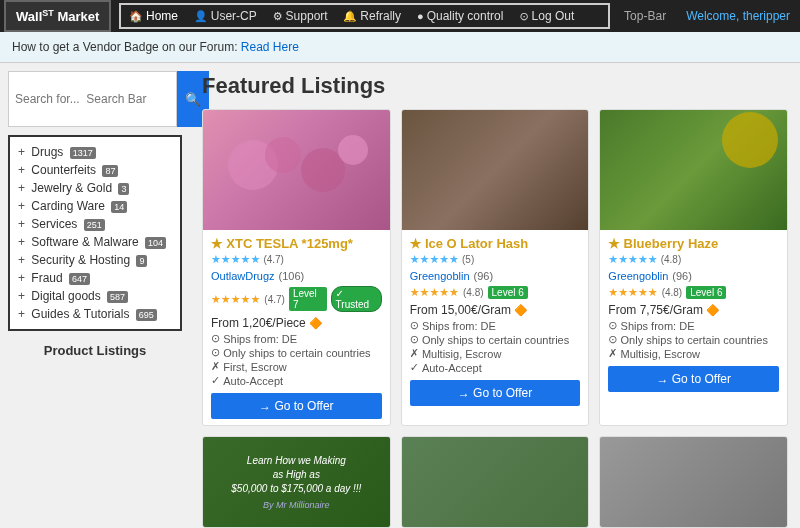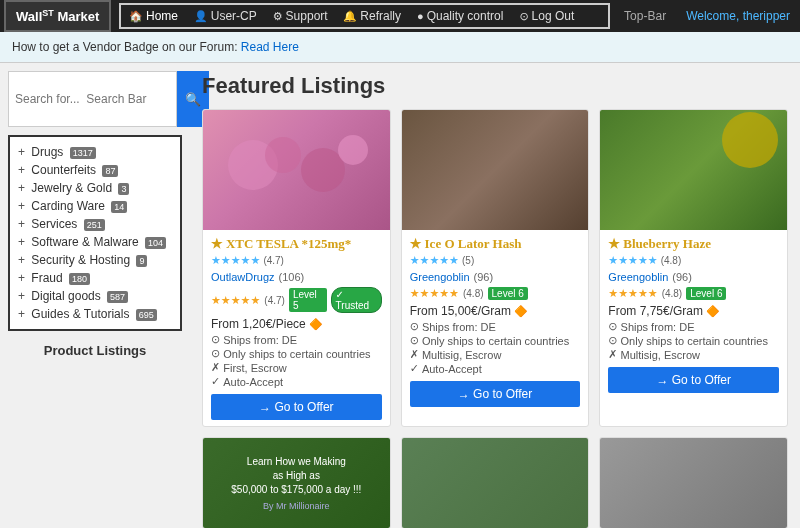--- a/index.html
+++ b/index.html
@@ -37,21 +37,21 @@
 
     
     .main-content { flex: 1; padding: 10px 12px; }
     .featured-title { font-size: 22px; color: #333; font-weight: bold; margin-bottom: 10px; }
 
     
     .product-grid { display: grid; grid-template-columns: repeat(3, 1fr); gap: 10px; }
     .product-card { background: #fff; border: 1px solid #ddd; border-radius: 3px; overflow: hidden; }
     .product-img-placeholder { width: 100%; height: 120px; background: #888; }
     .product-body { padding: 6px 8px; }
-    .product-title { color: #d4a017; font-size: 13px; font-weight: bold; margin-bottom: 2px; font-family: Liberation Serif, serif; }
+    .product-title { color: #d4a017; font-size: 13px; font-weight: bold; margin-bottom: 2px; }
     .star-row { color: #4db8ff; font-size: 11px; }
     .rating-num { color: #666; font-size: 10px; }
     .seller-row { display: flex; align-items: center; margin: 4px 0; gap: 4px; }
     .seller-name { color: #0066cc; font-size: 11px; }
     .seller-count { color: #666; font-size: 11px; }
     .level-badge { background: #28a745; color: #fff; font-size: 10px; padding: 1px 4px; border-radius: 2px; }
     .trusted-badge { background: #28a745; color: #fff; font-size: 10px; padding: 1px 4px; border-radius: 11px; border: 1px solid #1e7e34; }
     .price-row { font-size: 12px; color: #333; margin: 2px 0; }
     .price-row strong { font-weight: normal; }
     .ships-row { font-size: 11px; color: #555; display: flex; align-items: center; gap: 3px; }
@@ -145,21 +145,21 @@
         <span class="cat-badge">104</span>
       </div>
       <div class="category-item">
         <span class="cat-plus">+</span>
         <span>Security &amp; Hosting</span>
         <span class="cat-badge">9</span>
       </div>
       <div class="category-item">
         <span class="cat-plus">+</span>
         <span>Fraud</span>
-        <span class="cat-badge">180</span>
+        <span class="cat-badge">647</span>
       </div>
       <div class="category-item">
         <span class="cat-plus">+</span>
         <span>Digital goods</span>
         <span class="cat-badge">587</span>
       </div>
       <div class="category-item">
         <span class="cat-plus">+</span>
         <span>Guides &amp; Tutorials</span>
         <span class="cat-badge">695</span>
@@ -190,21 +190,21 @@
             <span style="color:#4db8ff;">★★★★★</span>
             <span class="rating-num">(4.7)</span>
           </div>
           <div class="seller-row">
             <span class="seller-name">OutlawDrugz</span>
             <span class="seller-count">(106)</span>
           </div>
           <div style="display:flex;align-items:center;gap:4px;margin-bottom:4px;">
             <span style="color:#f5a623;font-size:11px;">★★★★★</span>
             <span style="color:#666;font-size:10px;">(4.7)</span>
-            <span class="level-badge">Level 5</span>
+            <span class="level-badge">Level 7</span>
             <span class="trusted-badge">✓ Trusted</span>
           </div>
           <div class="price-row">
             From <strong>1,20€/Piece</strong>
             <span style="color:#f5a623;font-size:11px;">🔶</span>
           </div>
           <div class="ships-row">
             <span>⊙</span> Ships from: <span>DE</span>
           </div>
           <div class="detail-row">
@@ -302,21 +302,21 @@
           </div>
           <div class="detail-row">
             <span>✗</span>
             <span>Multisig, Escrow</span>
           </div>
           <button class="go-offer-btn">→ Go to Offer</button>
         </div>
       </div>
 
       <div class="product-card">
-        <div style="height:90px; background: linear-gradient(135deg, #3a6a2a, #2a5a1a); display:flex; align-items:center; justify-content:center; flex-direction:column; padding:8px;">
+        <div style="height:90px; background: linear-gradient(135deg, #3a6a2a, #2a5a1a); display:flex; align-items:center; justify-content:center; flex-direction:column; padding:8px;font-style:italic;">
           <div style="color:#fff; font-size:10px; text-align:center; line-height:1.4;">
             Learn How we Making<br>as High as<br>$50,000 to $175,000 a day !!!
           </div>
           <div style="color:#aad; font-size:9px; margin-top:4px;">By Mr Millionaire</div>
         </div>
       </div>
 
       <div class="product-card">
         <div style="height:90px; background: linear-gradient(135deg, #5a8055, #4a7040);">
         </div>

